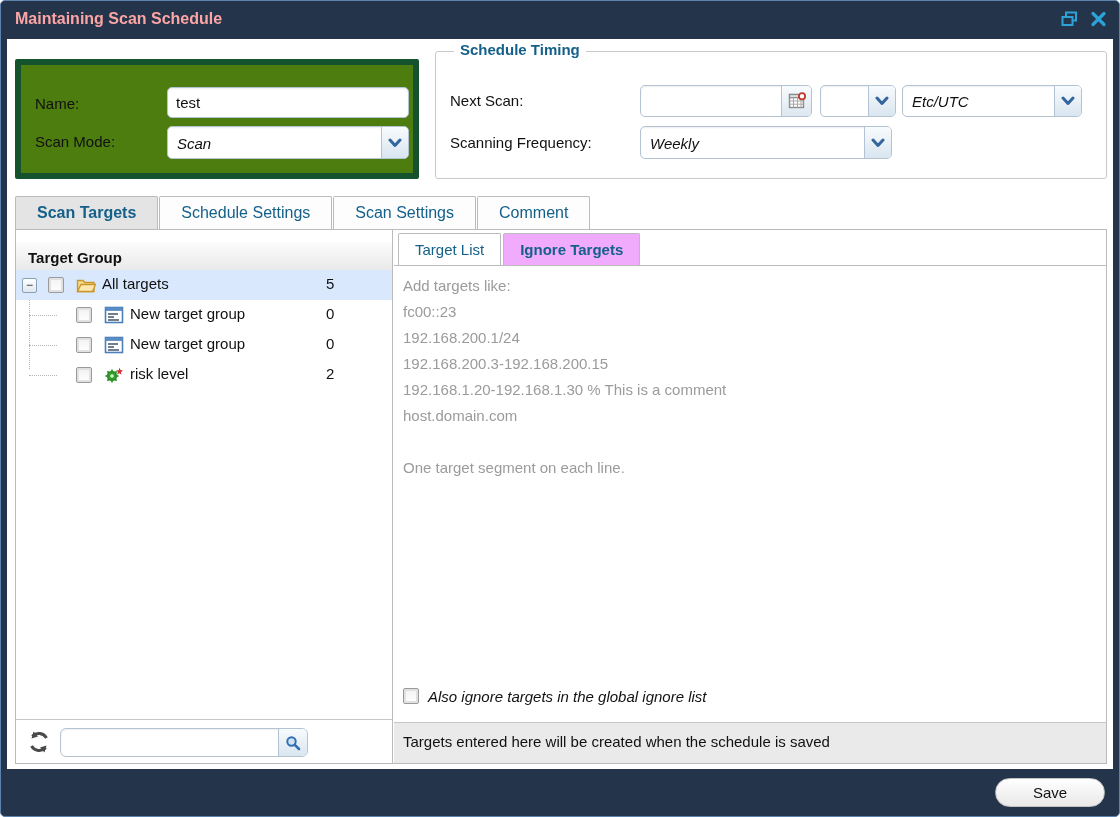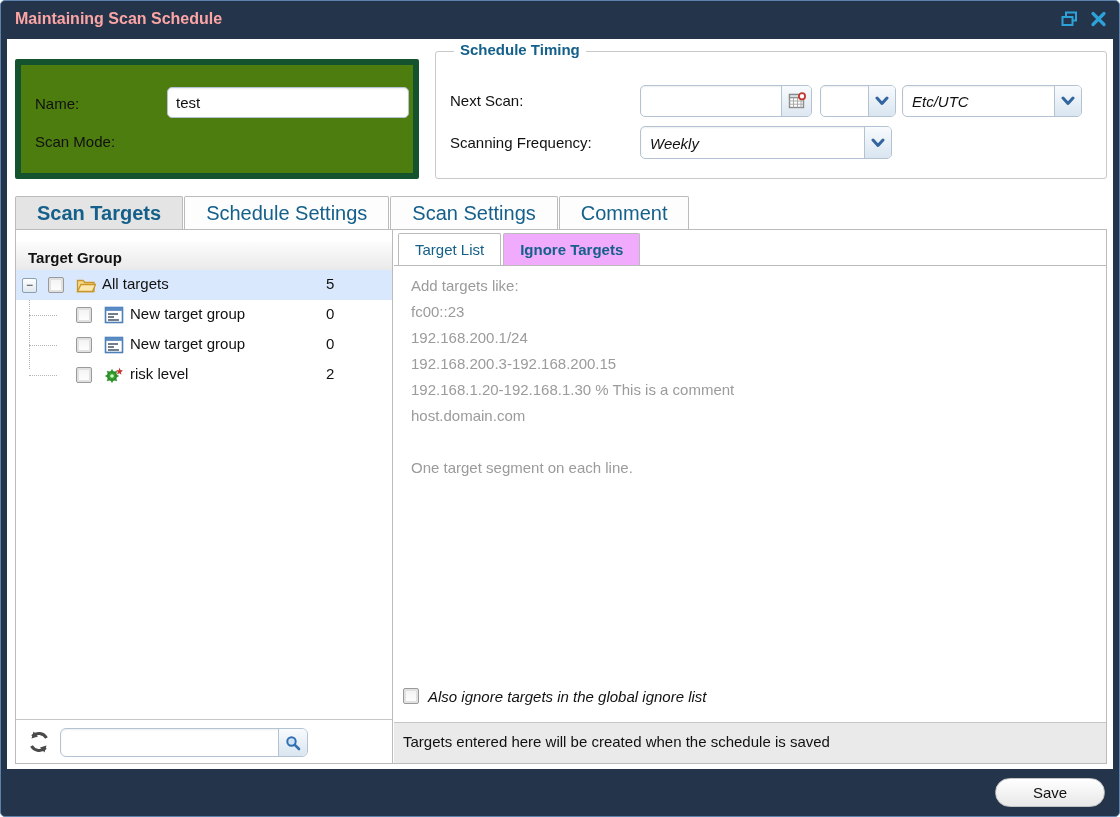--- a/index.html
+++ b/index.html
@@ -29,21 +29,21 @@
              background:linear-gradient(#f8fbfd,#dde7f1); border-radius:0 4px 4px 0;
              display:flex; align-items:center; justify-content:center; }
   
   .fieldset { position:absolute; left:428px; top:12px; width:672px; height:128px;
               border:1px solid #c9c9c9; border-radius:3px; }
   .legend { position:absolute; left:18px; top:-11px; background:#fff; padding:0 6px;
             font-size:15px; font-weight:bold; color:#14608a; }
   
   .tabbar { position:absolute; left:8px; top:157px; height:33px; display:flex; }
   .tab { border:1px solid #bbb; border-bottom:none; background:#fdfdfd; color:#14608a;
-         font-size:20px; padding:0 21px; display:flex; align-items:center; margin-right:1px;
+         font-size:16px; padding:0 21px; display:flex; align-items:center; margin-right:1px;
          border-radius:2px 2px 0 0; cursor:pointer; white-space:nowrap; }
   .tab.active { background:#e4e4e4; font-weight:bold; }
   
   .content { position:absolute; left:8px; top:190px; width:1092px; height:535px; border:1px solid #bbb; background:#fff; }
   .leftcol { position:absolute; left:0; top:0; bottom:0; width:377px; border-right:1px solid #bbb; }
   .lc-header { position:absolute; left:0; right:0; top:0; height:33px;
                background:linear-gradient(#fcfcfc,#e7e7e7); border-bottom:1px solid #c6c6c6;
                font-size:15px; font-weight:bold; color:#111; padding:7px 0 0 12px;margin-top:12px; }
   .tree { position:absolute; left:0; right:0; top:34px; bottom:44px; overflow:hidden; }
   .trow { position:absolute; left:0; right:0; height:30px; }
@@ -67,21 +67,21 @@
   .mag-btn { position:absolute; right:0; top:0; bottom:0; width:29px; border-left:1px solid #b3c3d3;
              background:linear-gradient(#f8fbfd,#d9e5f0); border-radius:0 5px 5px 0;
              display:flex; align-items:center; justify-content:center; cursor:pointer; }
   
   .rightcol { position:absolute; left:378px; right:0; top:0; bottom:0; }
   .rc-tabbar { position:absolute; left:0; right:0; top:0; height:36px; border-bottom:1px solid #bbb;
                display:flex; padding:3px 0 0 4px; background:#fff; }
   .rc-tab { border:1px solid #bbb; border-bottom:none; background:#fff; color:#14608a; font-size:15px;
             padding:0 16px; display:flex; align-items:center; margin-right:2px; border-radius:2px 2px 0 0; cursor:pointer; }
   .rc-tab.active { background:#f0abfc; font-weight:bold; }
-  .ta-wrap { position:absolute; left:8px; right:0; top:36px; height:418px; }
+  .ta-wrap { position:absolute; left:0; right:0; top:36px; height:418px; }
   .ta-wrap textarea { width:100%; height:100%; border:none; outline:none; resize:none; padding:7px 9px;
                       font-size:15px; line-height:26px; font-family:"Liberation Sans",sans-serif; color:#222; }
   .ta-wrap textarea::placeholder { color:#9b9b9b; opacity:1; }
   .ignore-row { position:absolute; left:0; right:0; top:454px; height:40px;font-style:italic; }
   .ignore-row .cbx { left:9px; top:4px; }
   .ignore-row .ilabel { position:absolute; left:34px; top:4px; font-size:15px; color:#111; }
   .statusbar { position:absolute; left:0; right:0; bottom:0; height:41px; background:#eaeaea;
                border-top:1px solid #c6c6c6; font-size:15px; color:#111; padding:10px 0 0 9px; }
   
   .footer { position:absolute; left:0; right:0; bottom:0; height:49px; }
@@ -106,20 +106,28 @@
       </svg>
     </div>
   </div>
 
   <div class="body">
 
     <div class="panel name-panel">
       <div class="flabel" style="left:14px; top:30px;">Name:</div>
       <input class="tinput" style="left: 146px; top: 22px; width: 242px; height: 31px;" value="test">
       <div class="flabel" style="left:14px; top:68px;">Scan Mode:</div>
+      <div class="selectbox" style="left:146px; top:61px; width:242px; height:33px;">
+        <span class="sel-val">Scan</span>
+        <span class="sel-btn">
+          <svg width="14" height="10" viewBox="0 0 14 10">
+              <path d="M2 2 L7 7.5 L12 2" fill="none" stroke="#33659f" stroke-width="3" stroke-linecap="round" stroke-linejoin="round"></path>
+            </svg>
+        </span>
+      </div>
     </div>
 
     <div class="fieldset">
       <div class="legend">Schedule Timing</div>
       <div class="flabel" style="left:14px; top:40px;">Next Scan:</div>
 
       <div class="selectbox" style="left:204px; top:33px; width:172px; height:32px;">
         <span class="sel-val"></span>
         <span class="cal-btn">
           <svg width="18" height="18" viewBox="0 0 18 18">

